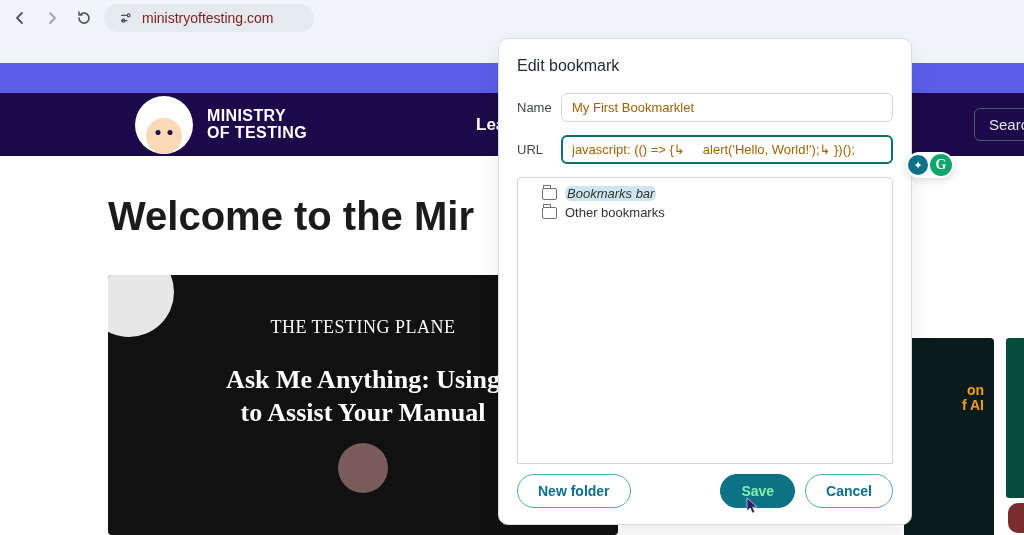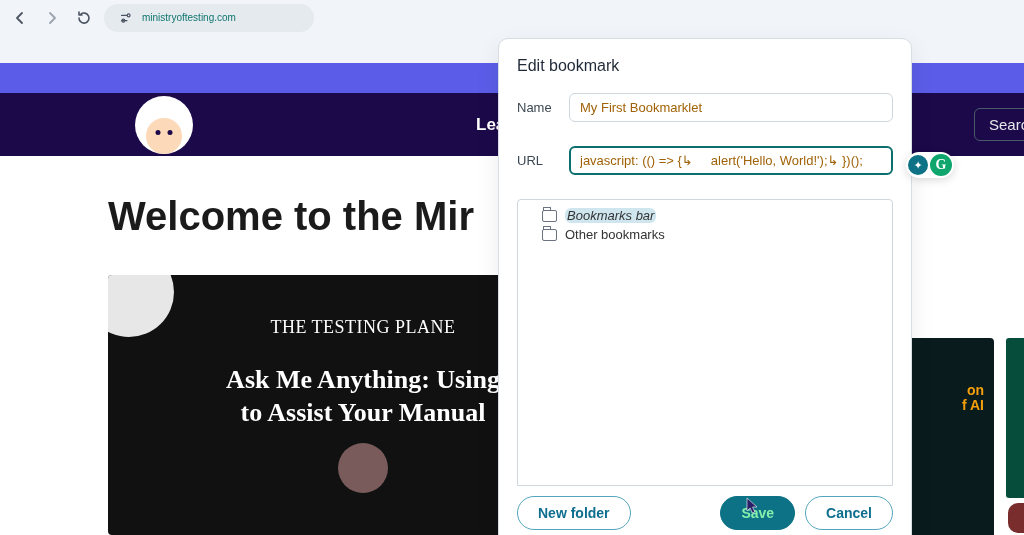--- a/index.html
+++ b/index.html
@@ -37,21 +37,21 @@
     padding: 4px 14px;
     gap: 8px;
     height: 28px;
     min-width: 210px;
   }
   .addr-icon {
     width: 16px; height: 16px;
     display: flex; align-items: center; justify-content: center;
     font-size: 13px;
   }
-  .addr-text { font-size: 10px; color: #0f766e; }
+  .addr-text { font-size: 14px; color: #7f1d1d; }
 
   
   .viewport {
     position: relative;
     height: calc(535px - 35px);
     background: #fff;
   }
   .blue-strip {
     background: #5b5de8;
     height: 30px;
@@ -211,21 +211,21 @@
     left: 498px; top: 38px;
     width: 414px;
     background: #fff;
     border: 1px solid #d7dde3;
     border-radius: 10px;
     box-shadow: 0 8px 24px rgba(0,0,0,0.08);
     padding: 18px 18px 16px;
     z-index: 500;
   }
   .dialog-title { font-size: 16px; font-weight: 400; color: #1f2937; margin-bottom: 18px; }
-  .form-row { display: flex; align-items: center; gap: 12px; margin-bottom: 24px; }
+  .form-row { display: flex; align-items: center; gap: 4px; margin-bottom: 13px; }
   .form-label { width: 40px; font-size: 13px; color: #3d4852; }
   .form-input {
     flex: 1;
     border: 1px solid #cfd6dd;
     border-radius: 6px;
     padding: 6px 10px;
     font-size: 13px;
     color: #a16207;
   }
   .form-input.focused { border: 2px solid #0d6e6e; padding:5px 9px; }
@@ -344,20 +344,24 @@
   <div class="blue-strip"></div>
 
   <div class="navbar">
     <div class="logo-space">
       <div class="logo-face">
         <div class="logo-eyes">
             <span></span>
             <span></span>
           </div>
       </div>
+      <div class="logo-text">
+        <div>MINISTRY</div>
+        <div>OF TESTING</div>
+      </div>
     </div>
     <div class="nav-item" style="position:absolute;left:476px;">Learn</div>
     <div class="searchbox" style="position:absolute;right:-40px;">Search...</div>
   </div>
 
   <div class="page-body">
     <h1 class="page-title">Welcome to the Mir</h1>
     <div class="card">
       <div class="moon"></div>
       <div class="card-kicker">THE TESTING          PLANE</div>

